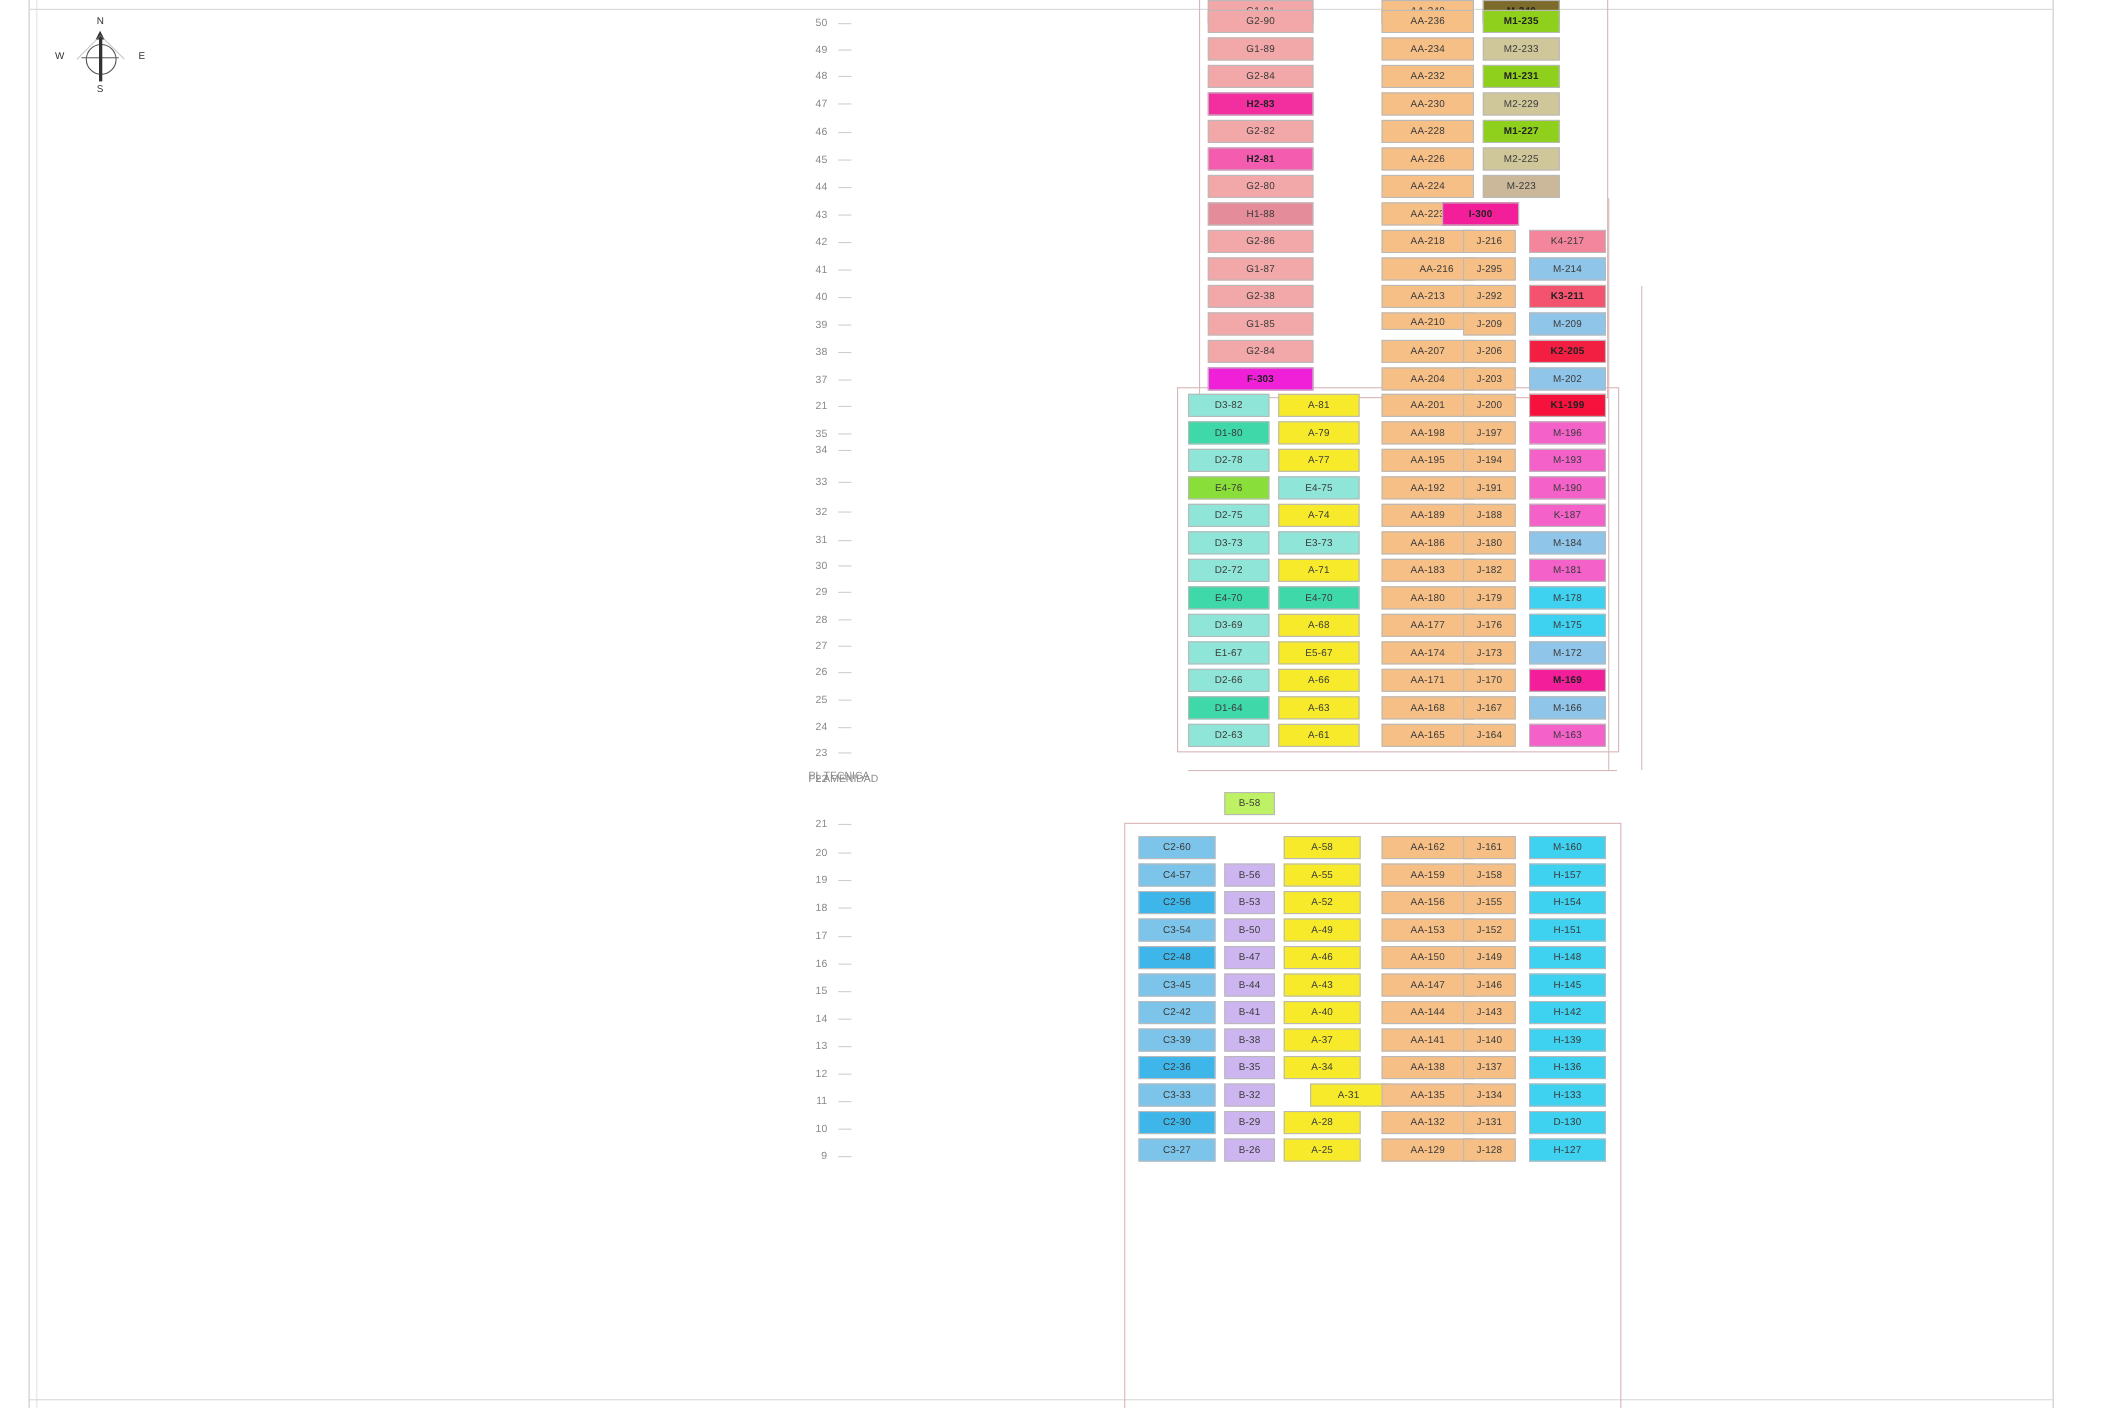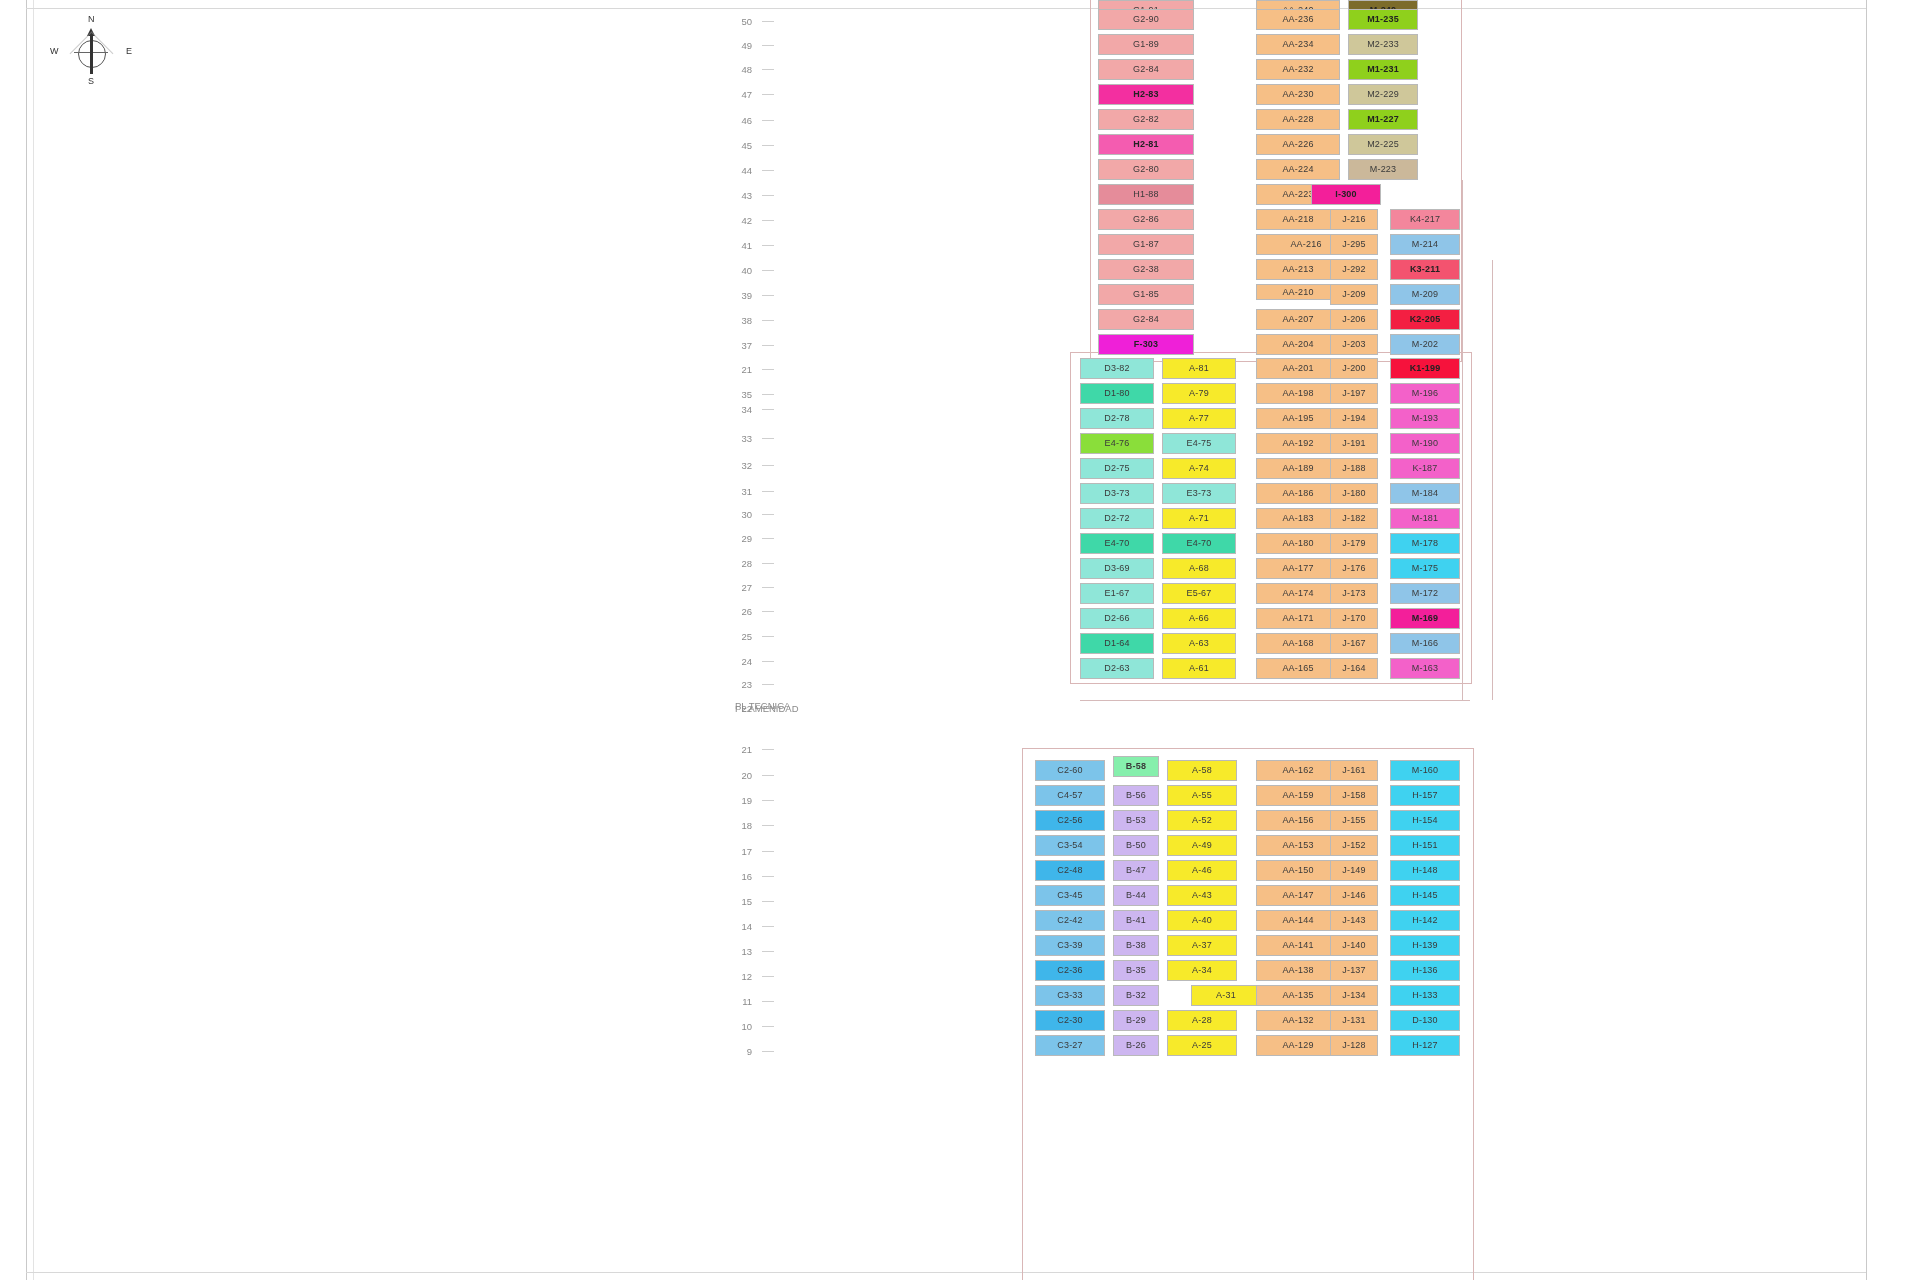--- a/index.html
+++ b/index.html
@@ -284,21 +284,21 @@
       <div class="cell" style="left: 1330px; top: 633px; width: 48px; height: 21px; background: rgb(246, 191, 134);">J-167</div>
       <div class="cell" style="left: 1390px; top: 633px; width: 70px; height: 21px; background: rgb(143, 197, 232);">M-166</div>
       <div class="cell" style="left: 1080px; top: 658px; width: 74px; height: 21px; background: rgb(143, 230, 216);">D2-63</div>
       <div class="cell" style="left: 1162px; top: 658px; width: 74px; height: 21px; background: rgb(247, 234, 42);">A-61</div>
       <div class="cell" style="left: 1256px; top: 658px; width: 84px; height: 21px; background: rgb(246, 191, 134);">AA-165</div>
       <div class="cell" style="left: 1330px; top: 658px; width: 48px; height: 21px; background: rgb(246, 191, 134);">J-164</div>
       <div class="cell" style="left: 1390px; top: 658px; width: 70px; height: 21px; background: rgb(243, 97, 201);">M-163</div>
     </div>
   <div id="cells-bottom">
       <div class="cell" style="left: 1035px; top: 760px; width: 70px; height: 21px; background: rgb(124, 196, 234);">C2-60</div>
-      <div class="cell" style="left: 1113px; top: 756px; width: 46px; height: 21px; background: #86efac; font-weight: bold;">B-58</div>
+      <div class="cell" style="left: 1113px; top: 720px; width: 46px; height: 21px; background: #bef264;">B-58</div>
       <div class="cell" style="left: 1167px; top: 760px; width: 70px; height: 21px; background: rgb(247, 234, 42);">A-58</div>
       <div class="cell" style="left: 1256px; top: 760px; width: 84px; height: 21px; background: rgb(246, 191, 134);">AA-162</div>
       <div class="cell" style="left: 1330px; top: 760px; width: 48px; height: 21px; background: rgb(246, 191, 134);">J-161</div>
       <div class="cell" style="left: 1390px; top: 760px; width: 70px; height: 21px; background: rgb(63, 210, 240);">M-160</div>
       <div class="cell" style="left: 1035px; top: 785px; width: 70px; height: 21px; background: rgb(124, 196, 234);">C4-57</div>
       <div class="cell" style="left: 1113px; top: 785px; width: 46px; height: 21px; background: rgb(205, 182, 240);">B-56</div>
       <div class="cell" style="left: 1167px; top: 785px; width: 70px; height: 21px; background: rgb(247, 234, 42);">A-55</div>
       <div class="cell" style="left: 1256px; top: 785px; width: 84px; height: 21px; background: rgb(246, 191, 134);">AA-159</div>
       <div class="cell" style="left: 1330px; top: 785px; width: 48px; height: 21px; background: rgb(246, 191, 134);">J-158</div>
       <div class="cell" style="left: 1390px; top: 785px; width: 70px; height: 21px; background: rgb(63, 210, 240);">H-157</div>

